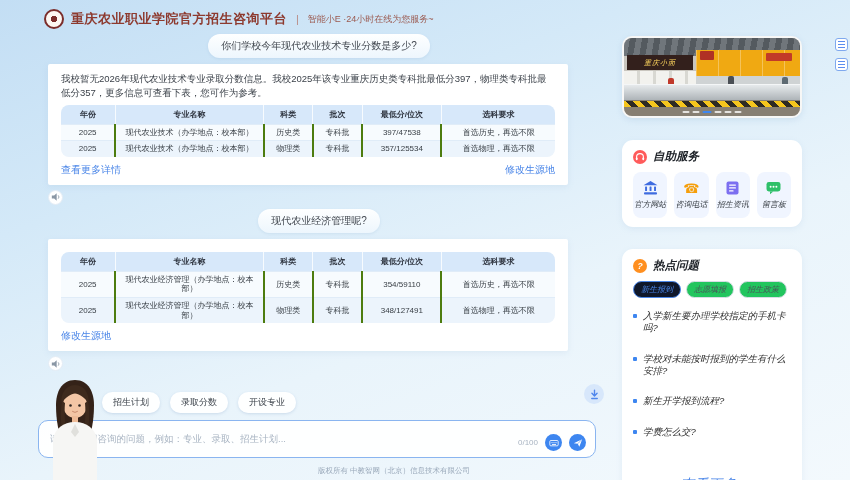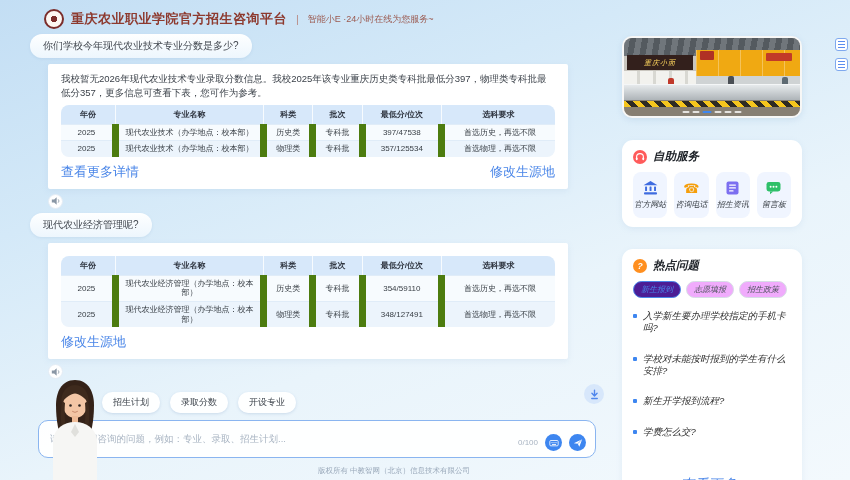--- a/index.html
+++ b/index.html
@@ -10,38 +10,38 @@
   
   .hdr{ position:absolute; left:36px; top:9px; display:flex; align-items:center; gap:7px;padding-left:8px; }
   .logo{ width:20px; height:20px; border-radius:50%; border:2px solid #7b2d2b;
     background:radial-gradient(circle,#7b2d2b 0 3px,#fdf7f2 3.5px 100%); }
   .hdr-title{ font-size:13px; font-weight:bold; color:#8d3a2f; letter-spacing:.5px; }
   .hdr-sep{ color:#b98b84; font-size:11px; margin:0 2px; }
   .hdr-sub{ font-size:9px; color:#9b5a50; }
 
   
   .chat{ position:absolute; left:30px; top:34px; width:578px; }
-  .msg-user{ display:flex; justify-content:flex-start; margin-bottom:6px; }
+  .msg-user{ display:flex; justify-content:center; margin-bottom:6px; }
   .msg-user span{ background:linear-gradient(#feffff,#edf6fd); border-radius:13px;
     padding:5px 13px; font-size:10px; color:#40464e; box-shadow:0 1px 3px rgba(120,160,200,.18); }
   .bot-card{ margin-left:18px; width:520px; background:#fff; border-radius:2px;
     padding:8px 13px; box-shadow:0 2px 6px rgba(120,160,200,.13); margin-bottom:5px; }
   .bot-card p{ font-size:9.5px; line-height:1.45; color:#3c424a; }
   .tbl-wrap{ margin-top:5px; border-radius:8px; overflow:hidden; }
   table{ width:100%; border-collapse:collapse; }
   th{ background:#d7e8fa; font-size:8px; font-weight:bold; color:#2f3540;
     padding:4px 3px; text-align:center; border-right:1px solid rgba(255,255,255,.8); }
   td{ font-size:8px; line-height:1.2; color:#3a4047; padding:3px 3px; text-align:center;
-    border-right:7px solid #4d7c0f; }
+    border-right:2px solid #4d7c0f; }
   th:last-child, td:last-child{ border-right:none; }
   tbody tr:nth-child(1){ background:#f7fbfe; }
   tbody tr:nth-child(2){ background:#ecf4fc; }
   tbody tr td{ border-top:1px solid #e0ecf8; }
   .links{ display:flex; justify-content:space-between; margin-top:6px; }
-  .links a{ font-size:13px; color:#4a86e8; cursor:pointer; text-decoration:none; }
+  .links a{ font-size:10px; color:#4a86e8; cursor:pointer; text-decoration:none; }
   .speaker{ width:15px; height:15px; border-radius:50%; background:#fff; border:1px solid #e3ecf5;
     margin:2px 0 4px 18px; display:flex; align-items:center; justify-content:center; cursor:pointer; }
 
   
   .composer{ position:absolute; left:30px; top:392px; width:578px; }
   .chips{ margin-left:72px; display:flex; gap:10px; }
   .chip{ background:rgba(255,255,255,.95); border:none; border-radius:13px; padding:4px 11px;
     font-size:9px; color:#3c434b; box-shadow:0 1px 3px rgba(130,160,200,.3); cursor:pointer; }
   .scrolldown{ position:absolute; right:4px; top:-8px; width:20px; height:20px; border:none;
     border-radius:50%; background:#d7e7fb; display:flex; align-items:center; justify-content:center; cursor:pointer; }
@@ -92,23 +92,23 @@
     font-weight:bold; display:flex; align-items:center; justify-content:center; }
   .tiles{ margin-top:8px; display:flex; gap:7px; }
   .tile{ flex:1; background:#f0f5ff; border-radius:8px; height:46px; display:flex; flex-direction:column;
     align-items:center; justify-content:center; gap:3px; cursor:pointer; }
   .tile .ico{ height:15px; display:flex; align-items:center; justify-content:center; }
   .tile .lbl{ font-size:8px; color:#3a4047; }
   .phone-glyph{ font-size:13px; color:#f59e0b; line-height:1; }
 
   .hot-card{ height:254px; display:flex; flex-direction:column; }
   .tabs{ margin-top:8px; display:flex; gap:5px; align-items:center; overflow:hidden; position:relative; }
-  .tab{ border:1px solid #d8dee6; background:#f0abfc; border-radius:9px; padding:2px 7px; font-size:8px;
+  .tab{ border:1px solid #d8dee6; background:#22c55e; border-radius:9px; padding:2px 7px; font-size:8px;
     color:#4a5259; white-space:nowrap; cursor:pointer; flex:none; }
-  .tab.active{ border-color:#4a86e8; color:#4a86e8; background:#4c1d95; }
+  .tab.active{ border-color:#4a86e8; color:#4a86e8; background:#0f172a; }
   .qlist{ margin-top:12px; flex:1; }
   .q{ display:flex; gap:6px; align-items:flex-start; margin-bottom:18px; cursor:pointer; }
   .q .bullet{ width:4px; height:4px; background:#3d86f0; border-radius:1px; margin-top:4px; flex:none; }
   .q .txt{ font-size:9.5px; color:#333; line-height:1.3; }
   .more{ text-align:center; font-size:14px; color:#4a86e8; cursor:pointer; }
 
   
   .float-widgets{ position:absolute; left:835px; top:38px; display:flex; flex-direction:column; gap:7px; z-index:10; }
   .fw{ width:13px; height:13px; background:#fff; border:1px solid #7fa9ee; border-radius:3px; cursor:pointer;
     display:flex; align-items:center; justify-content:center; }

